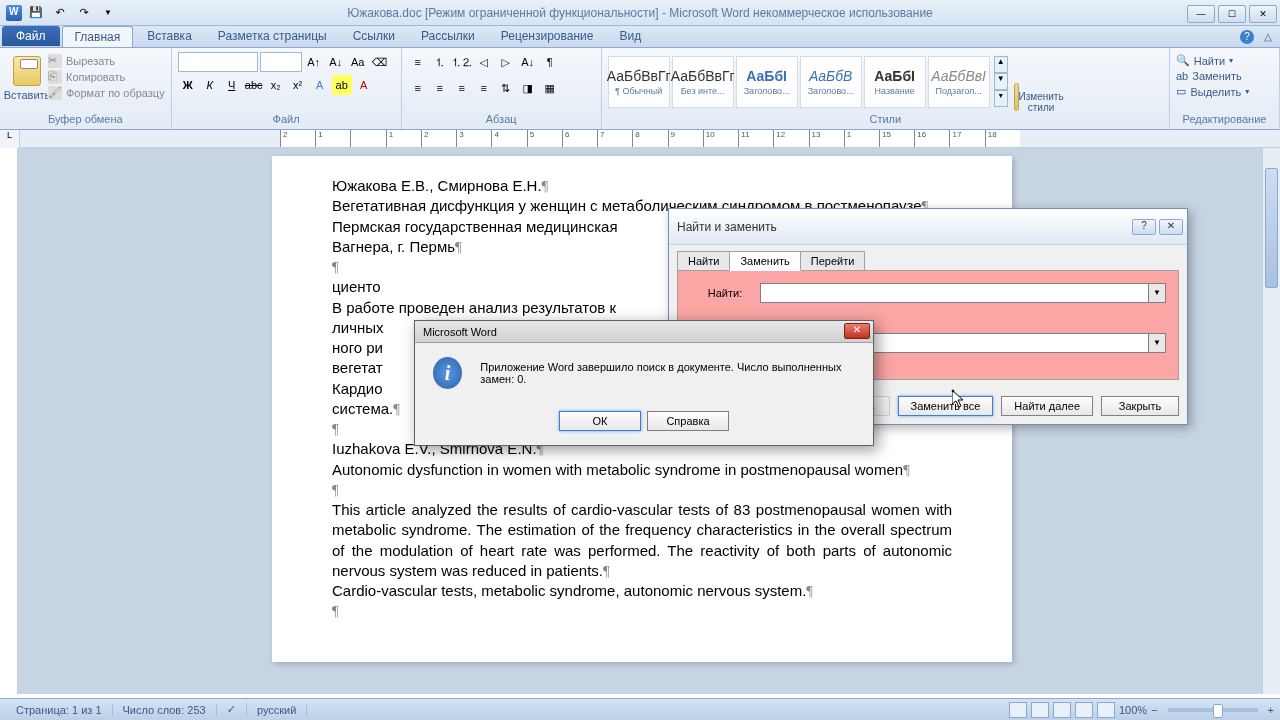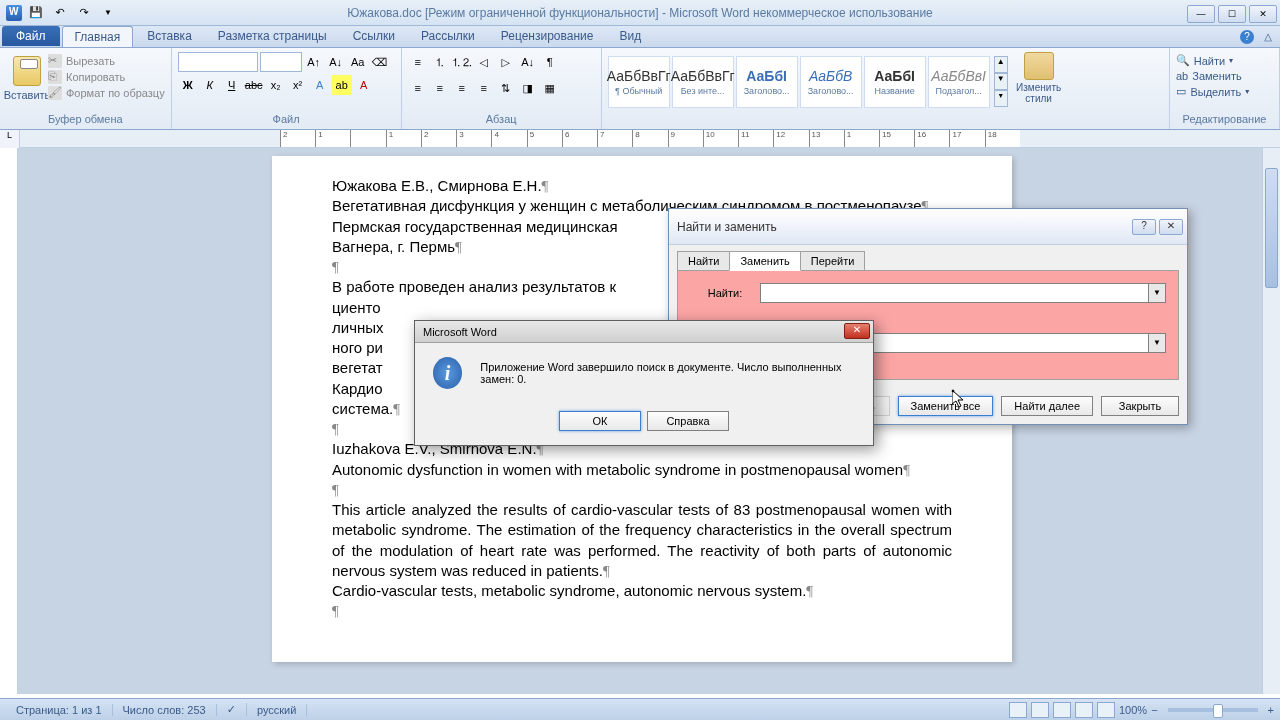--- a/index.html
+++ b/index.html
@@ -46,21 +46,21 @@
 
 
 .para-col { display: flex; flex-direction: column; gap: 3px; }
 
 
 .styles-gallery { display: flex; gap: 2px; align-items: flex-start; padding-top: 4px; }
 .style-item { width: 62px; height: 52px; border: 1px solid #d0dcf0; background: #fff; display: flex; flex-direction: column; align-items: center; justify-content: center; font-size: 9px; color: #5a7aa0; }
 .style-preview { font-size: 14px; color: #333; margin-bottom: 2px; }
 .style-scroll { width: 14px; display: flex; flex-direction: column; margin-left: 2px; }
 .style-scroll div { height: 17px; border: 1px solid #a0b8d8; background: #e8f0f8; font-size: 8px; text-align: center; }
-.change-styles { width: 50px; display: flex; flex-direction: column; align-items: center; margin-left: 6px; font-size: 10px; color: #3a5a8a; }
+.change-styles { width: 50px; display: flex; flex-direction: row; align-items: flex-end; margin-left: 6px; font-size: 10px; color: #3a5a8a; }
 .change-styles-icon { width: 30px; height: 28px; background: linear-gradient(#f0d8a0, #e0c070); border: 1px solid #c0a040; border-radius: 3px; margin-bottom: 2px; }
 
 
 .edit-col { display: flex; flex-direction: column; gap: 3px; padding-top: 2px; font-size: 11px; color: #3a5a8a; }
 .edit-item { display: flex; align-items: center; gap: 4px; }
 
 
 .ruler-area { height: 18px; background: #e8eef6; display: flex; border-bottom: 1px solid #c0d0e4; }
 .ruler-btn { width: 20px; height: 18px; background: #f0f4fa; border-right: 1px solid #c0d0e4; font-size: 9px; text-align: center; }
 .ruler-h { flex: 1; position: relative; background: #fff; margin-left: 260px; margin-right: 260px; overflow: hidden; }
@@ -254,20 +254,21 @@
             <div>▲</div>
             <div>▼</div>
             <div>▾</div>
           </div>
       </div>
       <div class="change-styles">
         <div class="change-styles-icon"></div>
         <div style="text-align:center;">Изменить стили</div>
       </div>
     </div>
+    <div class="group-label">Стили</div>
   </div>
 
   <div class="ribbon-group" style="width:110px;">
     <div class="group-content edit-col">
       <div class="edit-item">
           <span>🔍</span>
           <span>Найти</span>
           <span style="font-size:8px;"> ▾</span>
         </div>
       <div class="edit-item">
@@ -314,22 +315,22 @@
 </div>
 
 <div class="doc-area">
   <div class="v-ruler"></div>
   <div class="page">
     <p class="pilcrow"><span>Южакова Е.В., Смирнова Е.Н.</span></p>
     <p class="pilcrow"><span>Вегетативная дисфункция у женщин с метаболическим синдромом в постменопаузе</span></p>
     <p><span>Пермская государственная медицинская</span></p>
     <p class="pilcrow"><span>Вагнера, г. Пермь</span></p>
     <p class="pilcrow"></p>
+    <p><span>циенто</span></p>
     <p><span>В работе проведен анализ результатов к</span></p>
-    <p><span>циенто</span></p>
     <p><span>личных</span></p>
     <p><span>ного ри</span></p>
     <p><span>вегетат</span></p>
     <p><span>Кардио</span></p>
     <p class="pilcrow"><span>система.</span></p>
     <p class="pilcrow"></p>
     <p class="pilcrow"><span>Iuzhakova E.V., Smirnova E.N.</span></p>
     <p class="pilcrow"><span>Autonomic dysfunction in women with metabolic syndrome in postmenopausal women</span></p>
     <p class="pilcrow"></p>
     <p class="pilcrow"><span>This article analyzed the results of cardio-vascular tests of 83 postmenopausal women with metabolic syndrome. The estimation of the frequency characteristics in the overall spectrum of the modulation of heart rate was performed. The reactivity of both parts of autonomic nervous system was reduced in patients.</span></p>

